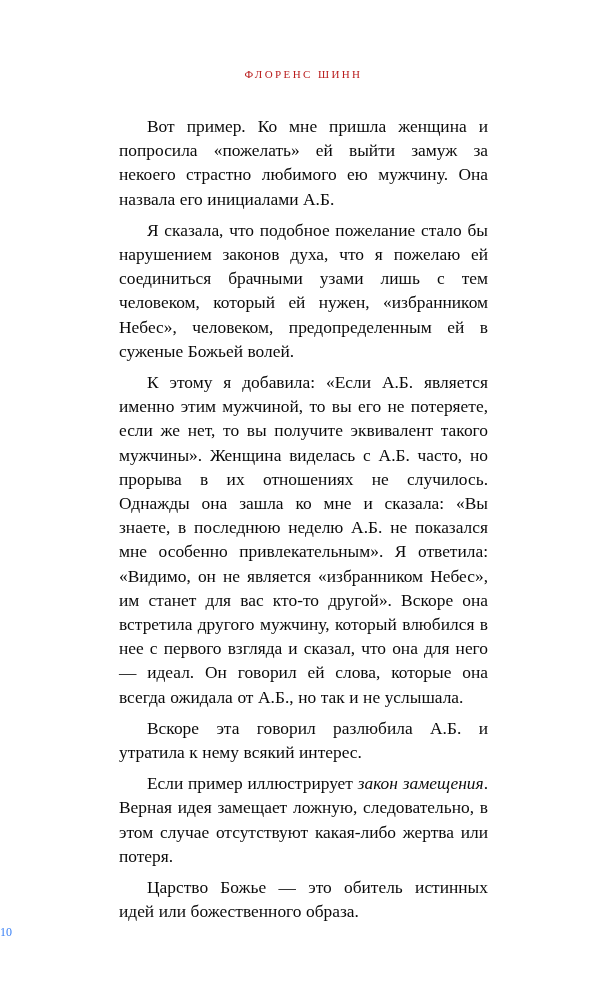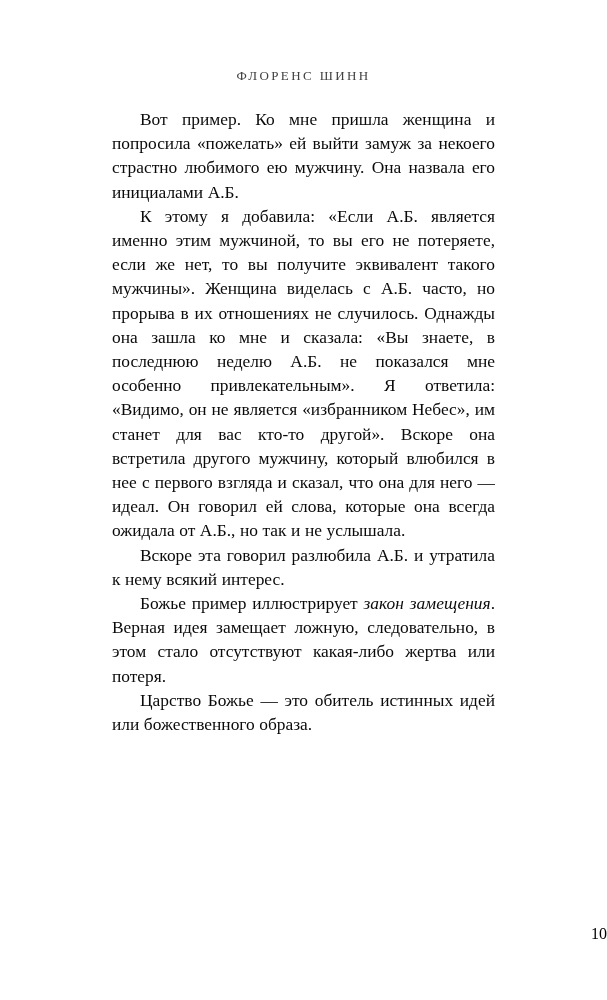--- a/index.html
+++ b/index.html
@@ -22,72 +22,73 @@
     width: 607px;
     height: 1000px;
     background: #ffffff;
   }
   .running-head {
     position: absolute;
     left: 0;
     right: 0;
     top: 68px;
     text-align: center;
-    font-size: 13px;
+    font-size: 11px;
     letter-spacing: 2.4px;
     font-family: "Liberation Serif", serif;
-    color: #404040;
+    color: #b91c1c;
   }
   .body-block {
     position: absolute;
     left: 112px;
     top: 107px;
     width: 383px;
   }
   p.para {
-    margin: 0;
+    margin: 7px;
     font-size: 17.4px;
     line-height: 24.2px;
     text-align: justify;
     text-indent: 28px;
     text-justify: inter-word;
     color: #0a0a0a;
     word-spacing: 0.2px;
   }
   p.para.dash {
     text-indent: 28px;
   }
   em.ital {
     font-style: italic;
     font-weight: normal;
   }
   .folio {
     position: absolute;
     left: 0;
     right: 0;
     top: 925px;
-    text-align: right;
-    font-size: 16px;
-    color: #000000;
+    text-align: left;
+    font-size: 12px;
+    color: #3b82f6;
   }
 </style>
 </head>
 <body>
 
 <div class="page">
 
   <div class="running-head">ФЛОРЕНС  ШИНН</div>
 
   <div class="body-block">
 
     <p class="para">Вот пример. Ко мне пришла женщина и попросила «пожелать» ей выйти замуж за некоего страстно любимого ею мужчину. Она назвала его инициалами А.Б.</p>
+    <p class="para">Я сказала, что подобное пожелание стало бы нарушением законов духа, что я пожелаю ей соединиться брачными узами лишь с тем человеком, который ей нужен, «избранником Небес», человеком, предопределенным ей в суженые Божьей волей.</p>
     <p class="para">К этому я добавила: «Если А.Б. является именно этим мужчиной, то вы его не потеряете, если же нет, то вы получите эквивалент такого мужчины». Женщина виделась с А.Б. часто, но прорыва в их отношениях не случилось. Однажды она зашла ко мне и сказала: «Вы знаете, в последнюю неделю А.Б. не показался мне особенно привлекательным». Я ответила: «Видимо, он не является «избранником Небес», им станет для вас кто-то другой». Вскоре она встретила другого мужчину, который влюбился в нее с первого взгляда и сказал, что она для него — идеал. Он говорил ей слова, которые она всегда ожидала от А.Б., но так и не услышала.</p>
     <p class="para">Вскоре эта говорил разлюбила А.Б. и утратила к нему всякий интерес.</p>
 
-    <p class="para"><span>Божье пример иллюстрирует </span><em class="ital">закон замещения</em><span>. Верная идея замещает ложную, следовательно, в этом стало отсутствуют какая-либо жертва или потеря.</span></p>
+    <p class="para"><span>Если пример иллюстрирует </span><em class="ital">закон замещения</em><span>. Верная идея замещает ложную, следовательно, в этом случае отсутствуют какая-либо жертва или потеря.</span></p>
 
 
     <p class="para">Царство Божье — это обитель истинных идей или божественного образа.</p>
 
   </div>
 
   <div class="folio">10</div>
 
 </div>
 

